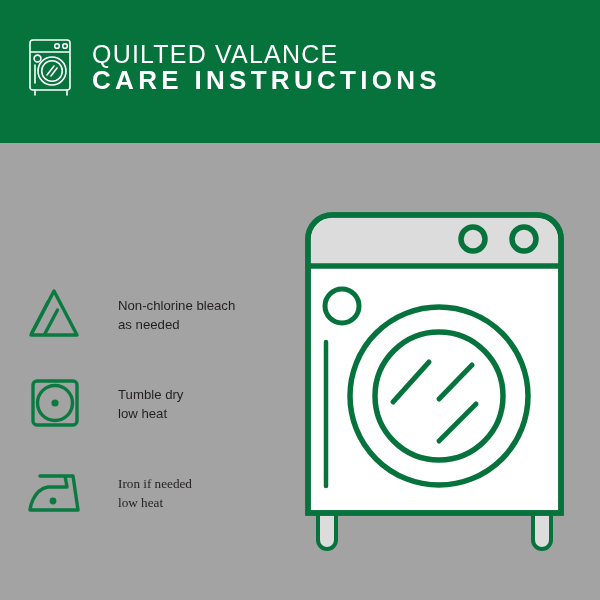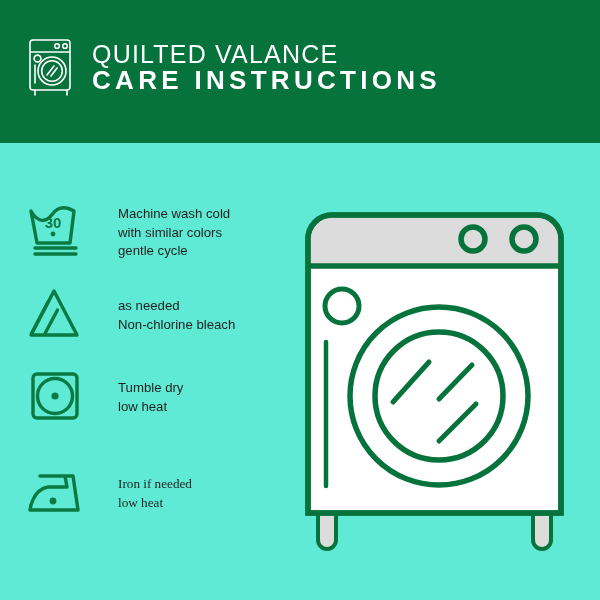--- a/index.html
+++ b/index.html
@@ -7,21 +7,21 @@
     padding: 0;
     background: #ffffff;
   }
   body {
     font-family: "Liberation Sans", sans-serif;
   }
   #page {
     position: relative;
     width: 600px;
     height: 600px;
-    background: #5eead4;
+    background: #a3a3a3;
     overflow: hidden;
   }
 
   
   .header-band {
     position: absolute;
     left: 0;
     top: 0;
     width: 600px;
     height: 143px;
@@ -78,21 +78,21 @@
   }
   .care-row {
     position: absolute;
     left: 26px;
     display: flex;
     align-items: flex-start;
     width: 250px;
   }
   .care-row.r0 { top: 58px; }
   .care-row.r1 { top: 142px; }
-  .care-row.r2 { top: 226px; }
+  .care-row.r2 { top: 233px; }
   .care-row.r3 { top: 322px; }
 
   .care-symbol {
     width: 62px;
     height: 58px;
     flex: 0 0 auto;
   }
   .care-symbol svg { display: block; }
 
   .care-text {
@@ -153,52 +153,34 @@
         <span class="title-line1">QUILTED VALANCE</span>
         <span class="title-rule"></span>
         <span class="title-line2">CARE INSTRUCTIONS</span>
       </span>
 
     </div>
   </div>
 
   <div class="care-list">
 
-    <div class="care-row r0">
-      <span class="care-symbol">
-        <svg viewBox="0 0 62 58" width="62" height="58" aria-hidden="true">
-          <g fill="none" stroke="#0B7A41" stroke-width="3.4" stroke-linejoin="round" stroke-linecap="round">
-            <path d="M5 10 C12 22, 20 22, 26.5 13 C33 4.5, 41 6, 48 10 L44 42 L11 42 Z"></path>
-            <path d="M9 47 H50"></path>
-            <path d="M9 53 H50"></path>
-          </g>
-          <circle cx="27" cy="33" r="2.4" fill="#0B7A41"></circle>
-          <text x="27" y="27" font-family="&quot;Liberation Sans&quot;, sans-serif" font-size="15" font-weight="bold" fill="#0B7A41" text-anchor="middle">30</text>
-        </svg>
-      </span>
-      <span class="care-text">
-        <span class="tl">Machine wash cold</span>
-        <span class="tl">with similar colors</span>
-        <span class="tl">gentle cycle</span>
-      </span>
-    </div>
 
     <div class="care-row r1">
       <span class="care-symbol">
         <svg viewBox="0 0 62 58" width="62" height="58" aria-hidden="true">
           <g fill="none" stroke="#0B7A41" stroke-width="3.4" stroke-linejoin="round" stroke-linecap="round">
             <path d="M28 6 L51 50 L5 50 Z"></path>
             <path d="M22 17 L5.5 48.5"></path>
             <path d="M31.5 25 L19 48.5"></path>
           </g>
         </svg>
       </span>
       <span class="care-text">
+        <span class="tl">Non-chlorine bleach</span>
         <span class="tl">as needed</span>
-        <span class="tl">Non-chlorine bleach</span>
       </span>
     </div>
 
     <div class="care-row r2">
       <span class="care-symbol">
         <svg viewBox="0 0 62 58" width="62" height="58" aria-hidden="true">
           <g fill="none" stroke="#0B7A41" stroke-width="3.4" stroke-linejoin="round">
             <rect x="7" y="5" width="44" height="44" rx="4"></rect>
             <circle cx="29" cy="27" r="17.5"></circle>
           </g>

